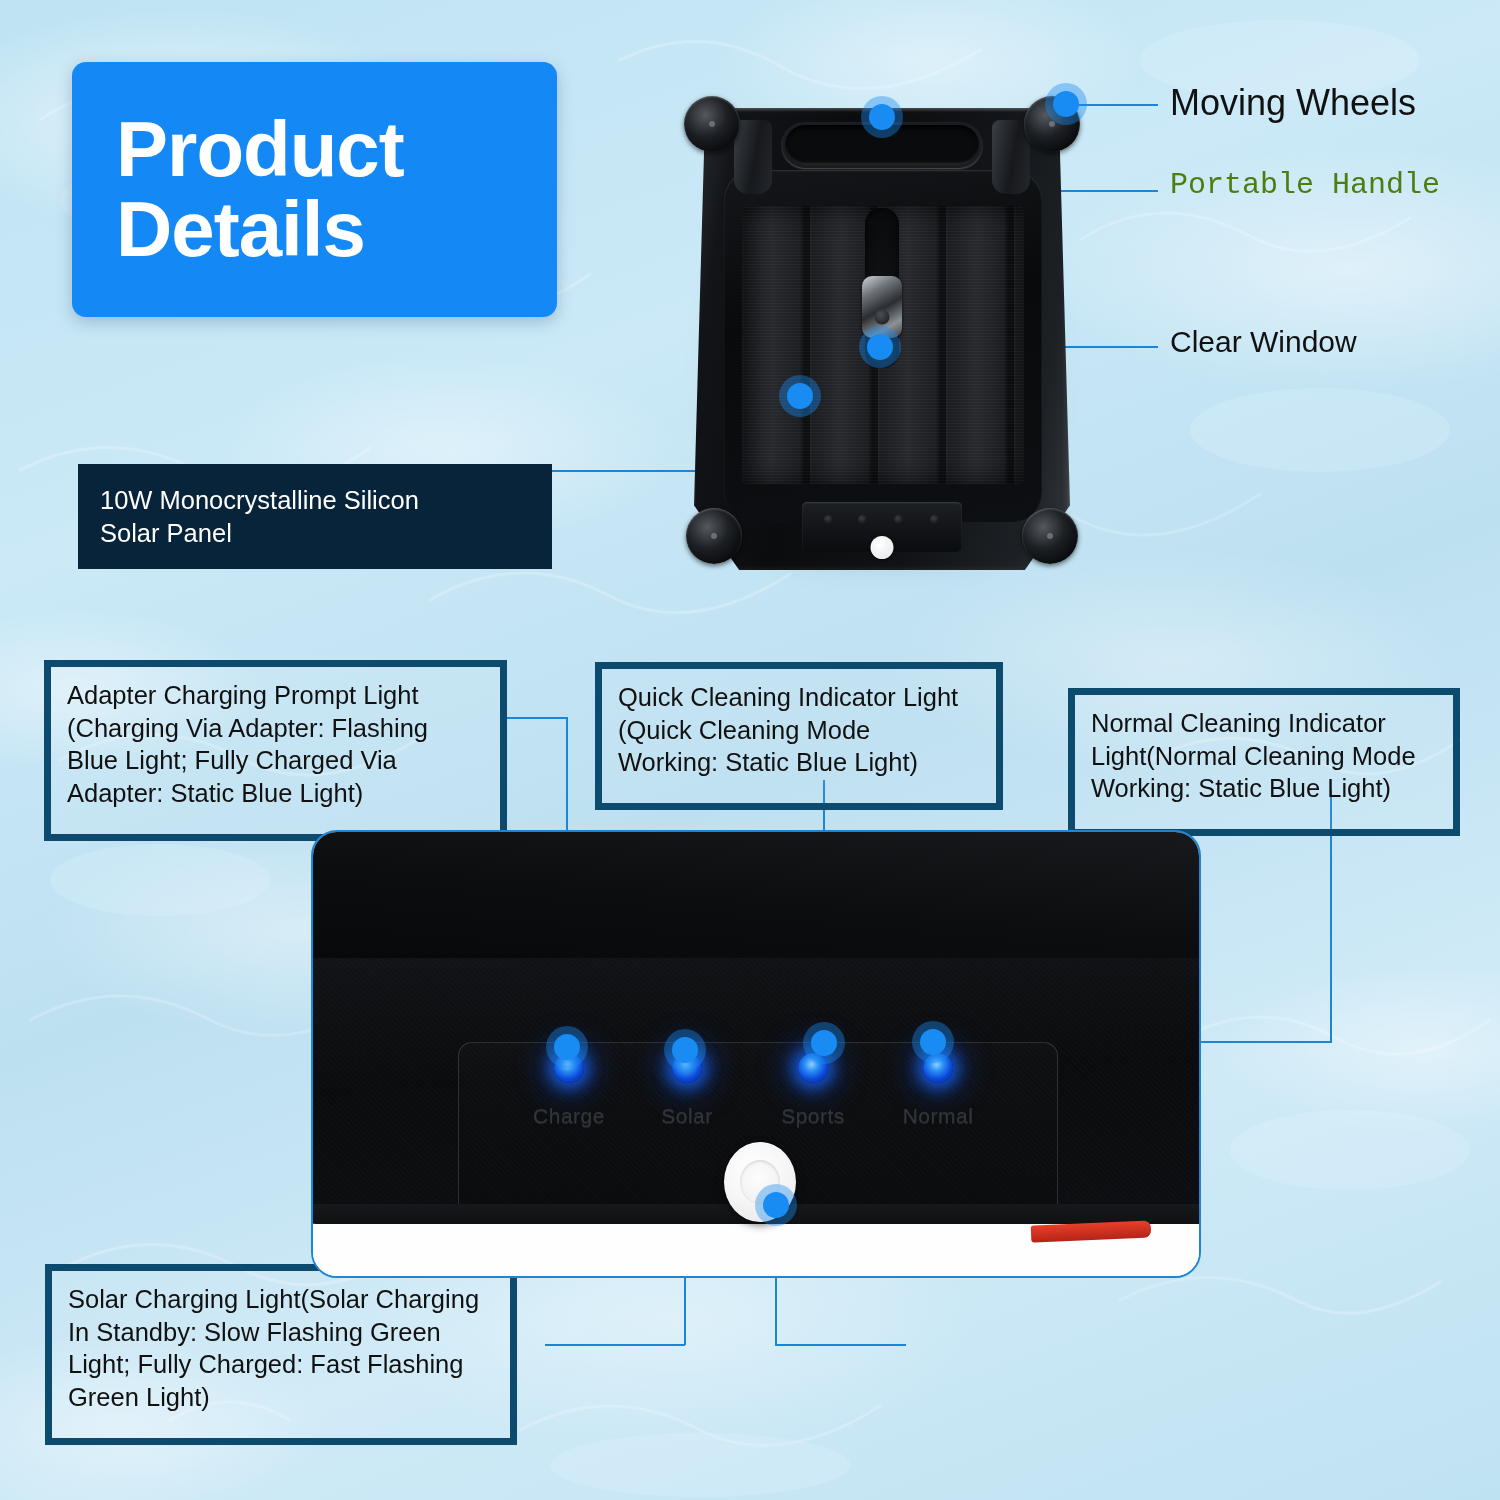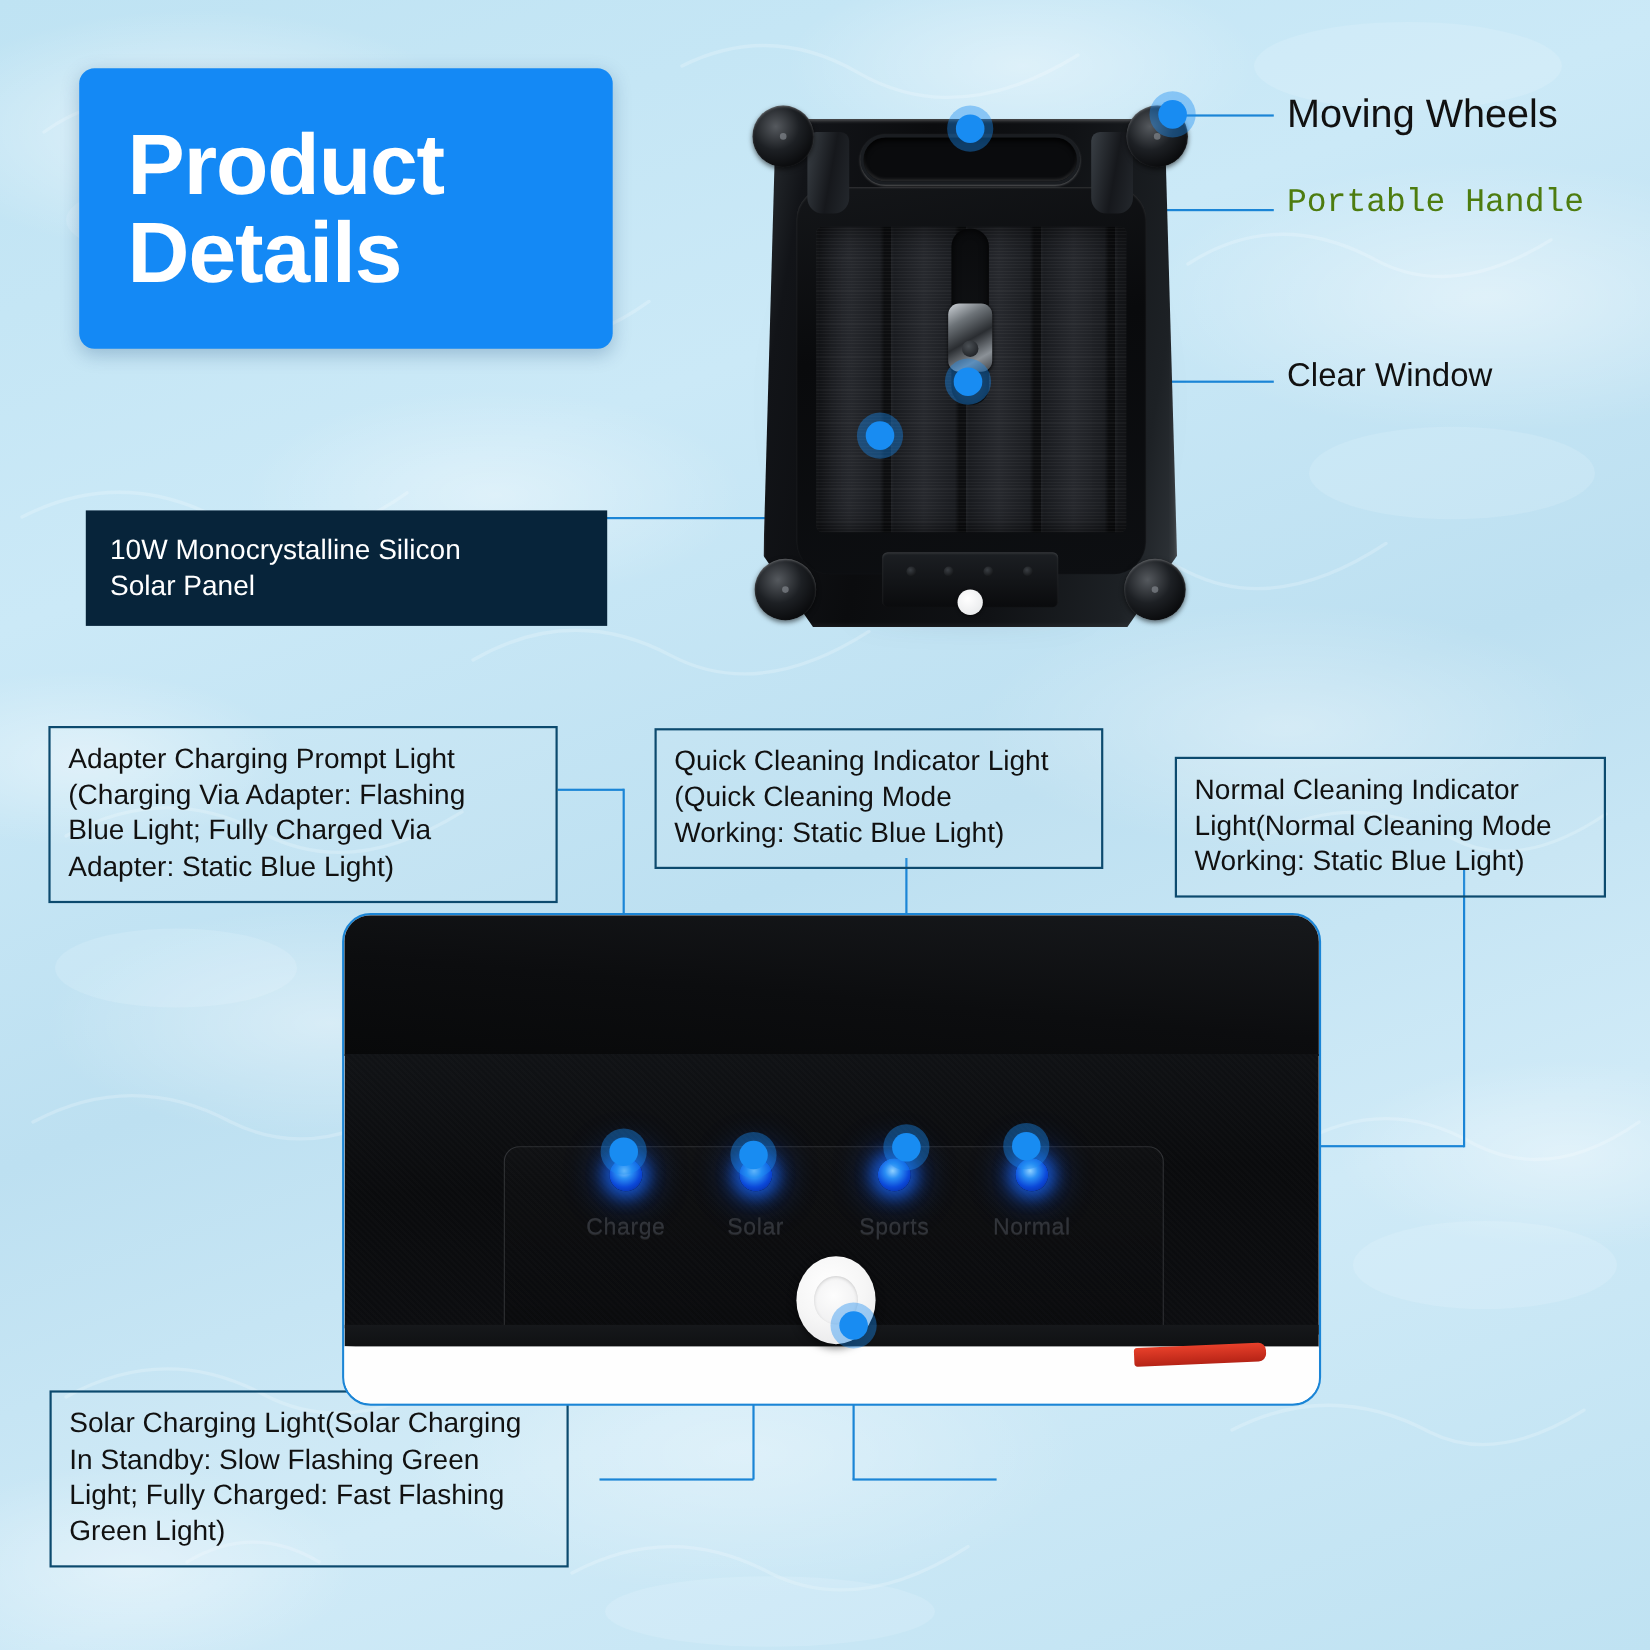--- a/index.html
+++ b/index.html
@@ -38,24 +38,24 @@
     display:flex; align-items:center; padding:0 44px;
   }
   #title-badge .t {
     color:#fff; font-size:78px; font-weight:bold; line-height:1.02;
     letter-spacing:-1px; white-space:pre-line;
   }
 
   
   .callout {
     position:absolute;
-    border:2px solid #0c4a6e;
+    border:7px solid #0c4a6e;
     background:rgba(255,255,255,0.06);
     color:#111; font-size:25.5px; line-height:1.28;
-    padding:12px 16px 14px 16px;
+    padding:12px 16px 24px 16px;
     white-space:pre-line;
   }
   .callout.dark {
     background:#07243a; border:none; color:#fff;
     padding:20px 22px;
   }
 
   
   .ln { position:absolute; background:#1b85d6; }
   .lnh { height:2px; }

